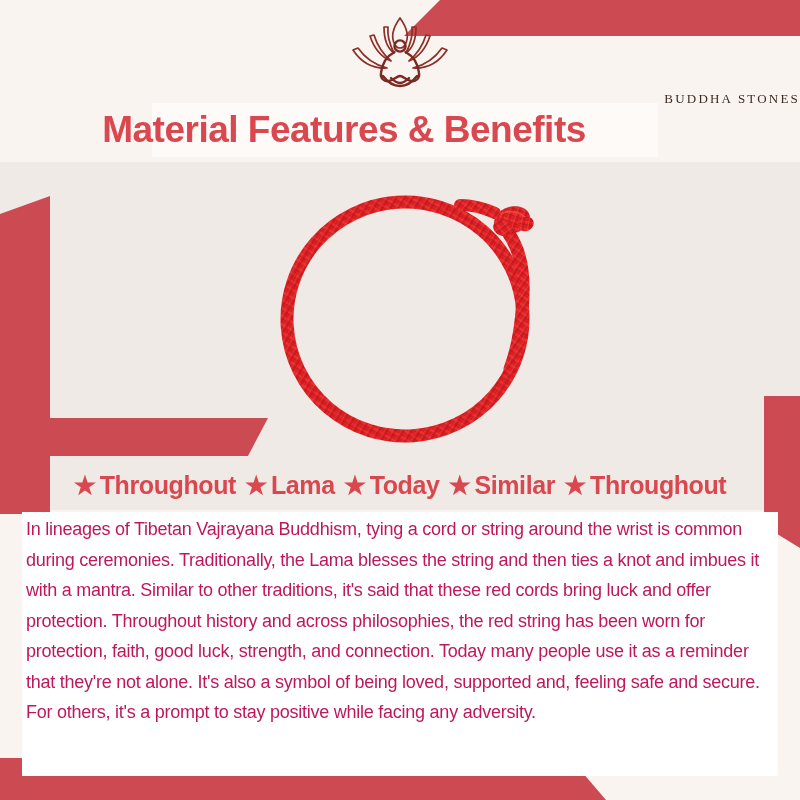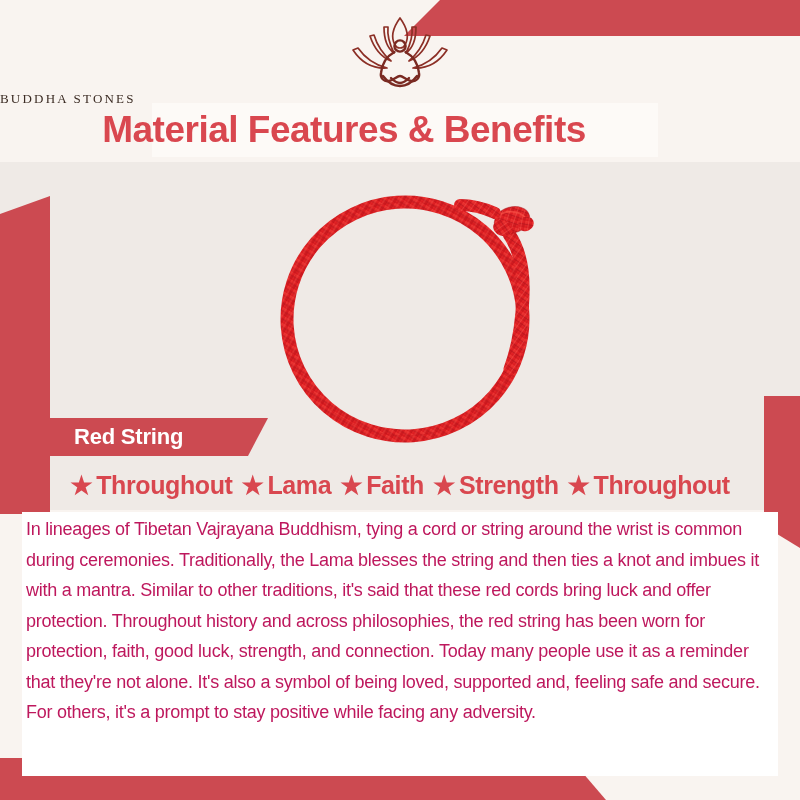--- a/index.html
+++ b/index.html
@@ -67,21 +67,21 @@
     width: 606px; height: 42px;
     background: #cc4a51;
     clip-path: polygon(0 0, 570px 0, 100% 100%, 0 100%);
   }
 
   
   .logo-wrap {
     position: absolute;
     left: 0; top: 14px;
     width: 800px;
-    text-align: left;
+    text-align: right;
   }
   .logo-mark {
     display: block;
     margin: 0 auto;
   }
   .logo-word {
     margin-top: 1px;
     font-family: "Liberation Serif", serif;
     font-size: 13px;
     letter-spacing: 2.2px;
@@ -250,38 +250,37 @@
       <ellipse cx="250" cy="48" rx="18" ry="13" fill="none" stroke="#a8121a" stroke-width="1" opacity="0.5" transform="rotate(-16 250 48)"></ellipse>
       <path d="M236 44 C243 38 256 38 263 45" fill="none" stroke="#ff5a4d" stroke-width="1.6" opacity="0.6"></path>
       <ellipse cx="241" cy="56" rx="10" ry="8" fill="url(#braid)" transform="rotate(20 241 56)"></ellipse>
       <ellipse cx="264" cy="52" rx="8" ry="7" fill="url(#braid)" transform="rotate(-25 264 52)"></ellipse>
     </g>
 
     <path d="M233 41 C222 36 210 33 198 33" fill="none" stroke="url(#braid)" stroke-width="12" stroke-linecap="round"></path>
   </svg>
 
   <div class="ribbon"></div>
-  <div class="ribbon-label">Red String</div>
 
   <div class="benefits">
     <span class="benefit">
       <span class="star">★</span>
       <span>Throughout</span>
     </span>
     <span class="benefit">
       <span class="star">★</span>
       <span>Lama</span>
     </span>
     <span class="benefit">
       <span class="star">★</span>
-      <span>Faith</span>
-    </span>
-    <span class="benefit">
-      <span class="star">★</span>
-      <span>Strength</span>
+      <span>Today</span>
+    </span>
+    <span class="benefit">
+      <span class="star">★</span>
+      <span>Similar</span>
     </span>
     <span class="benefit">
       <span class="star">★</span>
       <span>Throughout</span>
     </span>
   </div>
 
   <div class="copy-plate"></div>
   <div class="copy-text">In lineages of Tibetan Vajrayana Buddhism, tying a cord or string around the wrist is common during ceremonies. Traditionally, the Lama blesses the string and then ties a knot and imbues it with a mantra. Similar to other traditions, it's said that these red cords bring luck and offer protection. Throughout history and across philosophies, the red string has been worn for protection, faith, good luck, strength, and connection. Today many people use it as a reminder that they're not alone. It's also a symbol of being loved, supported and, feeling safe and secure. For others, it's a prompt to stay positive while facing any adversity.</div>
 

